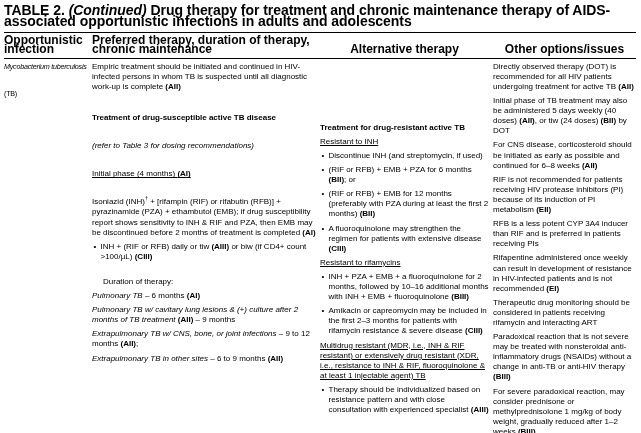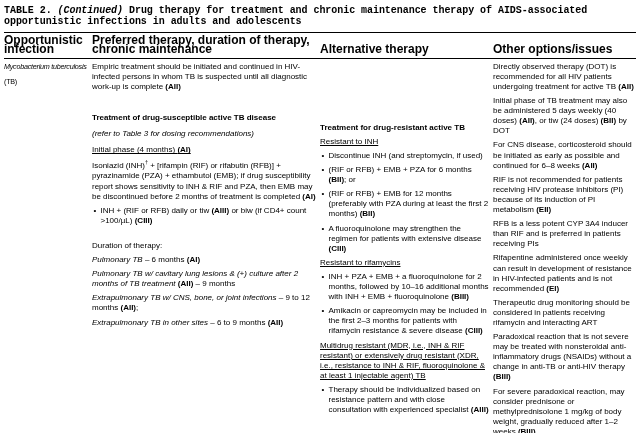--- a/index.html
+++ b/index.html
@@ -6,41 +6,41 @@
   .page{
     position:relative;
     width:641px;height:433px;
     box-sizing:border-box;
     padding:5px 5px 0 4px;
     background:#ffffff;
     color:#000000;
     font-family:"Liberation Sans","DejaVu Sans",sans-serif;
     overflow:hidden;
   }
-  .title{font-weight:bold;font-size:10px;line-height:11.4px;letter-spacing:-0.05px;font-family:Liberation Mono, monospace;}
+  .title{font-weight:bold;font-size:14px;line-height:11.4px;letter-spacing:-0.05px;}
   .b{font-weight:bold;}
   .i{font-style:italic;}
   .rule-thick{border:0;border-top:1.6px solid #000;margin:4px 0 0 0;}
   .rule-thin{border:0;border-top:1px solid #000;margin:0;}
   .hdr{display:flex;align-items:flex-end;padding:3px 0 4px 0;}
   .c{box-sizing:border-box;flex:none;}
   .c1{width:86px;}
   .c2{width:224px;margin-left:2px;}
   .c3{width:169px;margin-left:4px;}
   .c4{width:143px;margin-left:4px;}
   .hcell{font-weight:bold;font-size:12px;line-height:9px;white-space:pre-line;}
-  .hc-center{text-align:left;}
+  .hc-center{text-align:center;}
   .bodyrow{display:flex;padding-top:3px;font-size:8px;line-height:10.1px;}
   .cell-infection{font-size:7.2px;letter-spacing:-0.25px;line-height:9.5px;}
   .col-offset{padding-top:61px;}
   .blk{margin-top:4px;}
   .blk:first-child{margin-top:0;}
-  .sp-tight{margin-top:6px;}
+  .sp-tight{margin-top:18px;}
   .sp-big{margin-top:21px;}
-  .sp-mid{margin-top:15px;}
+  .sp-mid{margin-top:15px;margin-left:11px;}
   .heading{font-weight:bold;}
   .subhead{text-decoration:underline;}
   .bullet{position:relative;padding-left:8.5px;}
   .bullet .marker{position:absolute;left:1.5px;top:0;}
   .nowrap{white-space:nowrap;}
   sup{font-size:5.5px;vertical-align:super;line-height:0;}
 </style>
 </head>
 <body>
 

